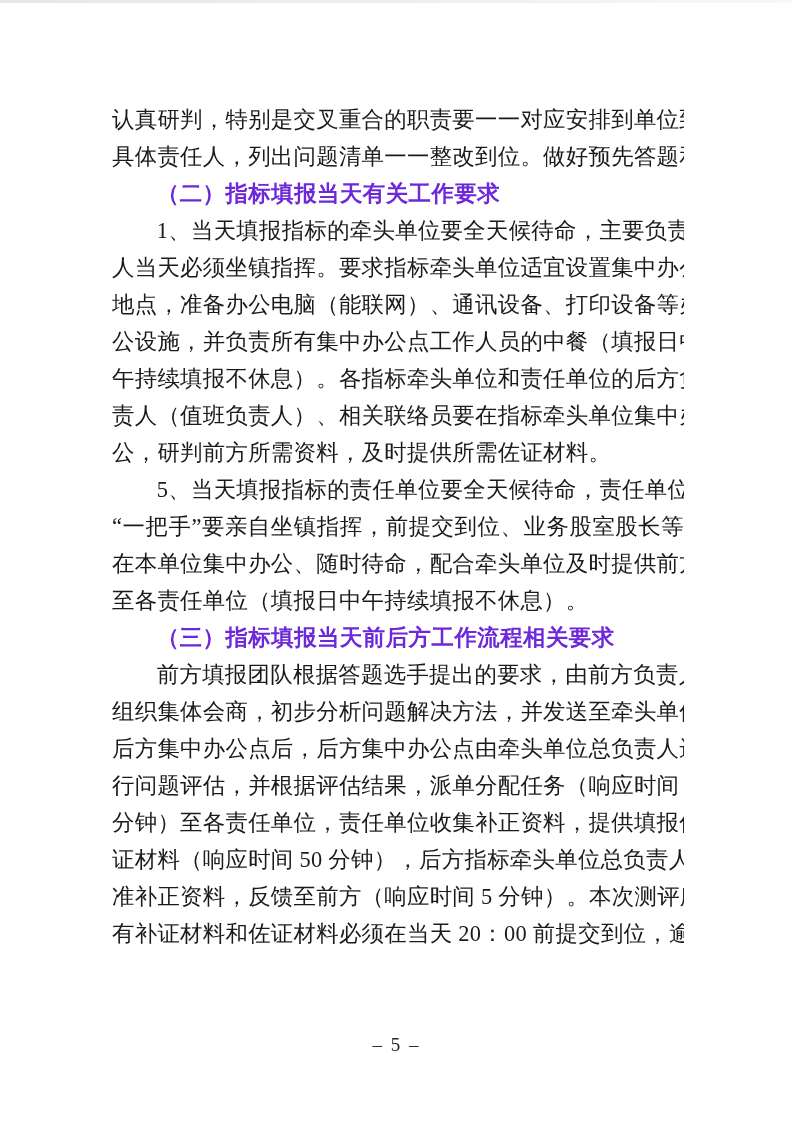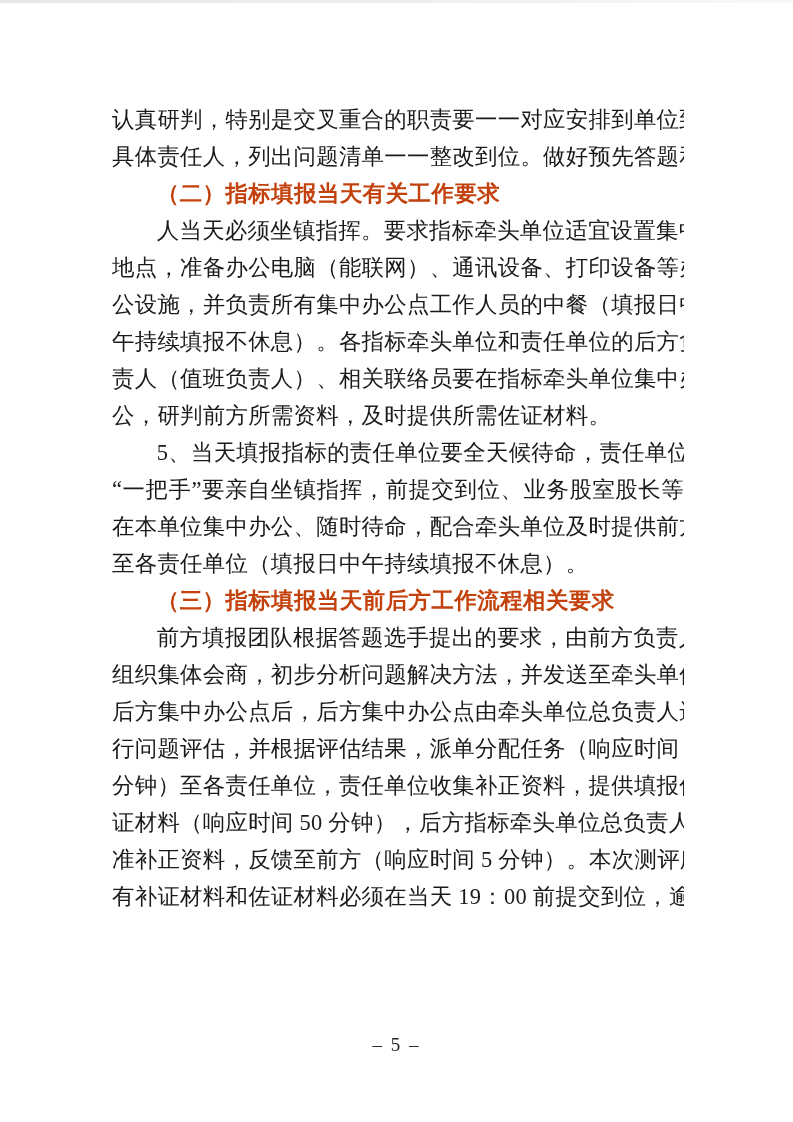--- a/index.html
+++ b/index.html
@@ -50,21 +50,21 @@
   .para.continues .line:last-child {
     text-align-last: justify;
   }
   
   .para.indented .line:first-child {
     text-indent: 2em;
   }
   .heading {
     font-family: "Liberation Sans", "DejaVu Sans", sans-serif;
     font-weight: 700;
-    color: #c2410c;
+    color: #6d28d9;
     text-indent: 2em;
     letter-spacing: 0.5px;
   }
   #footer {
     position: absolute;
     top: 1030px;
     left: 0;
     width: 793px;
     text-align: center;
     font-size: 19px;
@@ -83,20 +83,21 @@
   <div id="text-column">
 
     <div class="para">
         <div class="line">认真研判，特别是交叉重合的职责要一一对应安排到单位到</div>
         <div class="line">具体责任人，列出问题清单一一整改到位。做好预先答题和</div>
       </div>
 
     <div class="heading">（二）指标填报当天有关工作要求</div>
 
     <div class="para indented">
+        <div class="line">1、当天填报指标的牵头单位要全天候待命，主要负责</div>
         <div class="line">人当天必须坐镇指挥。要求指标牵头单位适宜设置集中办公</div>
         <div class="line">地点，准备办公电脑（能联网）、通讯设备、打印设备等办</div>
         <div class="line">公设施，并负责所有集中办公点工作人员的中餐（填报日中</div>
         <div class="line">午持续填报不休息）。各指标牵头单位和责任单位的后方负</div>
         <div class="line">责人（值班负责人）、相关联络员要在指标牵头单位集中办</div>
         <div class="line">公，研判前方所需资料，及时提供所需佐证材料。</div>
       </div>
 
     <div class="para indented">
         <div class="line">5、当天填报指标的责任单位要全天候待命，责任单位</div>
@@ -108,20 +109,20 @@
     <div class="heading">（三）指标填报当天前后方工作流程相关要求</div>
 
     <div class="para indented continues">
         <div class="line">前方填报团队根据答题选手提出的要求，由前方负责人</div>
         <div class="line">组织集体会商，初步分析问题解决方法，并发送至牵头单位</div>
         <div class="line">后方集中办公点后，后方集中办公点由牵头单位总负责人进</div>
         <div class="line">行问题评估，并根据评估结果，派单分配任务（响应时间 5</div>
         <div class="line">分钟）至各责任单位，责任单位收集补正资料，提供填报佐</div>
         <div class="line">证材料（响应时间 50 分钟），后方指标牵头单位总负责人核</div>
         <div class="line">准补正资料，反馈至前方（响应时间 5 分钟）。本次测评所</div>
-        <div class="line">有补证材料和佐证材料必须在当天 19：00 前提交到位，逾</div>
+        <div class="line">有补证材料和佐证材料必须在当天 20：00 前提交到位，逾</div>
       </div>
 
   </div>
 
   <div id="footer">– 5 –</div>
 
 </div>
 
 </body></html>

